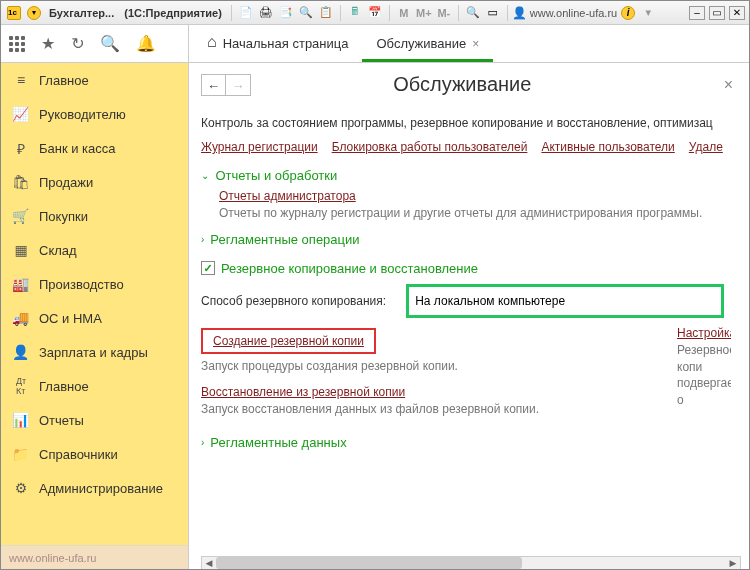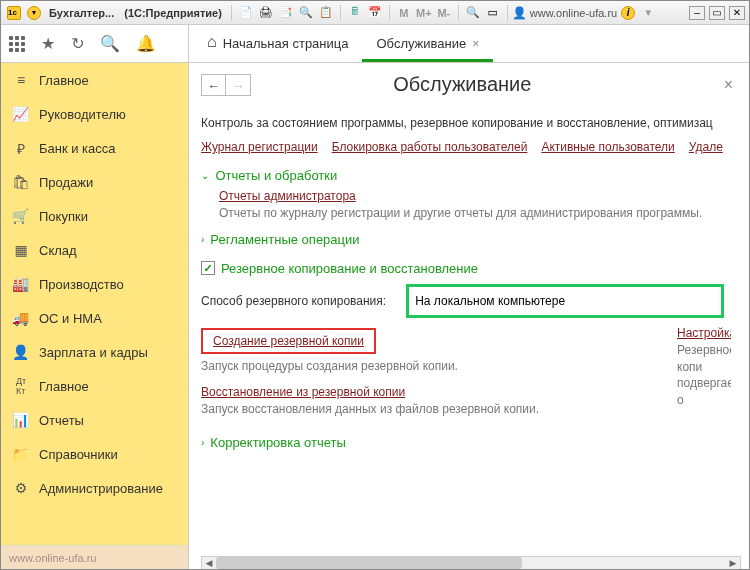--- a/index.html
+++ b/index.html
@@ -260,21 +260,21 @@
             <div class="sub-desc">Запуск восстановления данных из файлов резервной копии.</div>
           </div>
           <div class="col-right">
             <a class="link">Настройка резе</a>
             <div class="sub-desc" style="white-space:pre-line;">Резервное копи подвергается о</div>
           </div>
         </div>
 
         <div class="section-header" style="margin-top:18px;">
           <span class="chevron">›</span>
-          <span>Корректировка отчеты</span>
+          <span>Регламентные данных</span>
         </div>
       </div>
 
       <div class="scrollbar-h">
         <div class="scroll-arrow">◀</div>
         <div class="scroll-track">
             <div class="scroll-thumb"></div>
           </div>
         <div class="scroll-arrow">▶</div>
       </div>

